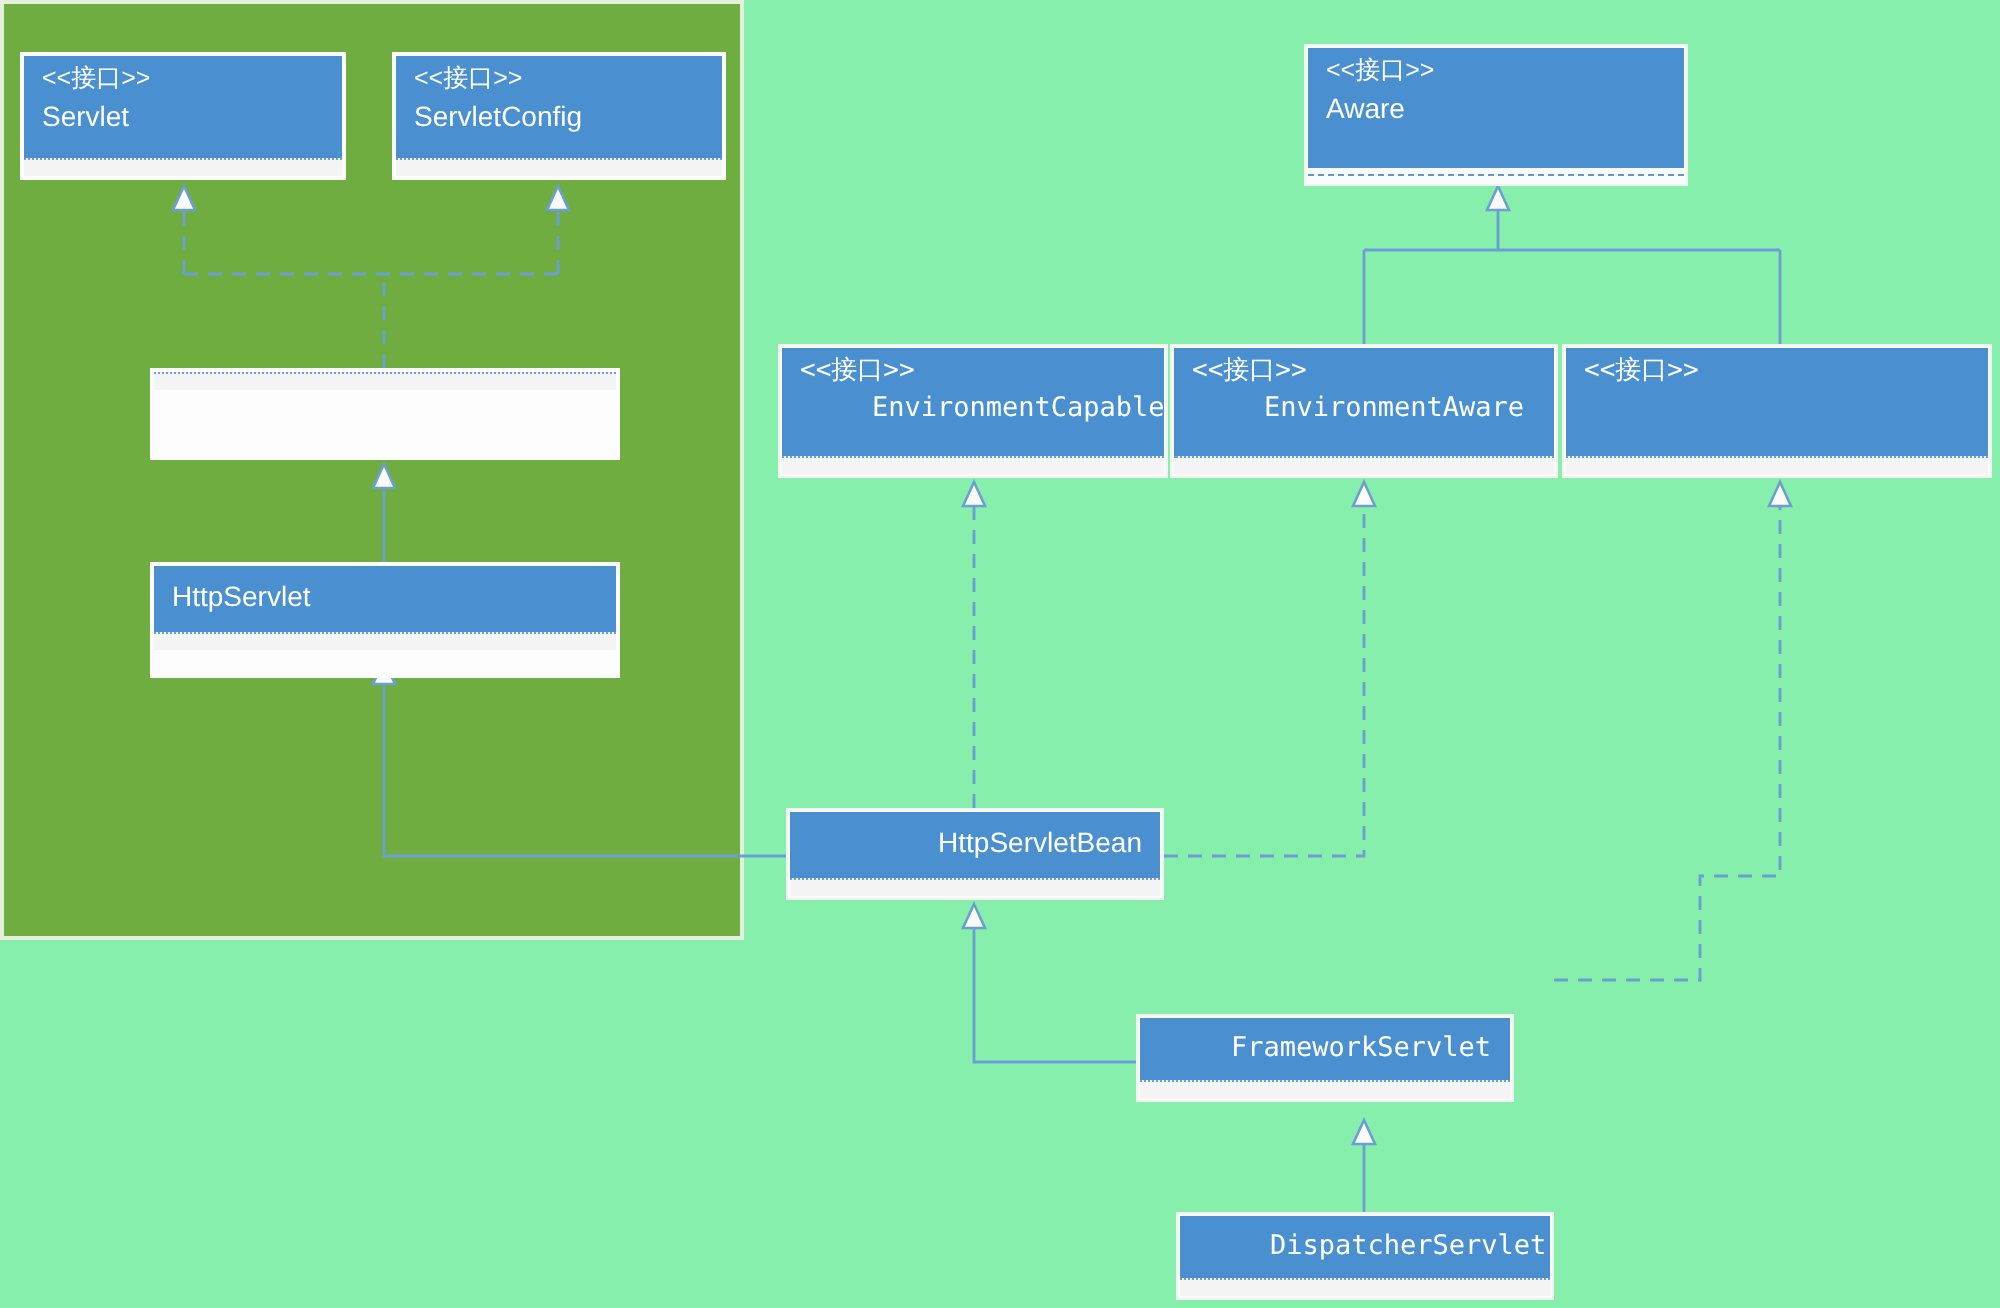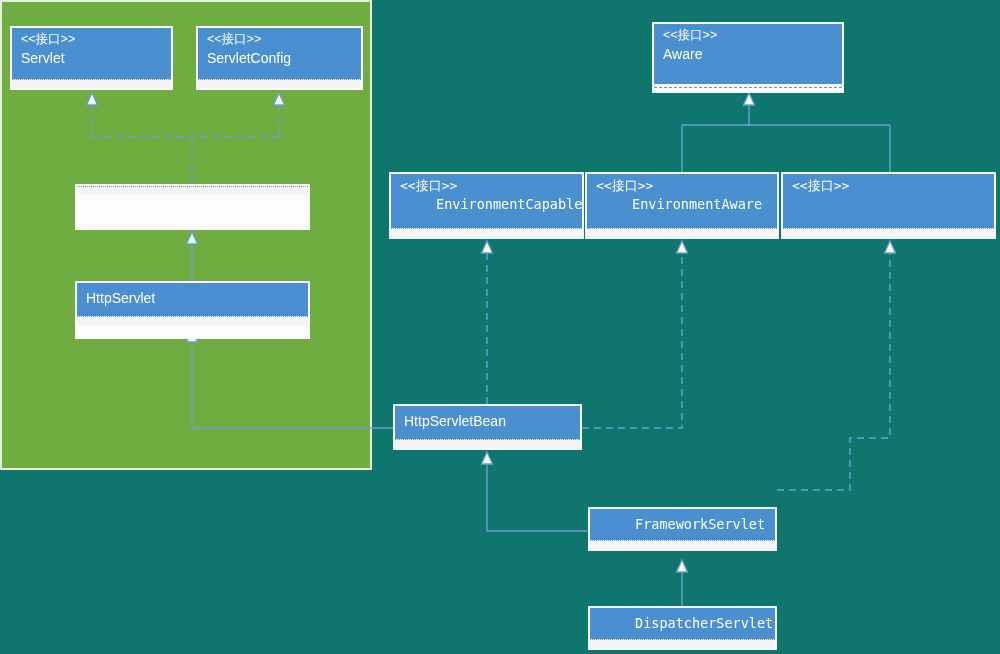--- a/index.html
+++ b/index.html
@@ -5,21 +5,21 @@
 <style>
   html, body {
     margin: 0;
     padding: 0;
     background: #ffffff;
   }
   #canvas {
     position: relative;
     width: 1000px;
     height: 654px;
-    background: #0f766e;
+    background: #86efac;
     overflow: hidden;
     font-family: "Liberation Sans", sans-serif;
   }
   
   .group-panel {
     position: absolute;
     background: #70AD41;
     border: 2px solid #E6EFDC;
     box-sizing: border-box;
   }
@@ -190,27 +190,27 @@
   </div>
 
   <div class="uml-box iface mono" id="node-applicationcontextaware" style="left: 781px; top: 172px; width: 215px; height: 67px;">
     <div class="uml-head" style="height: 54px; background: rgb(74, 144, 208);">
       <span class="stereotype">&lt;&lt;接口&gt;&gt;</span>
     </div>
     <div class="uml-compartment"></div>
   </div>
 
   <div class="uml-box sans" id="node-httpservletbean" style="left: 393px; top: 404px; width: 189px; height: 46px;">
-    <div class="uml-head" style="height: 33px; background: rgb(74, 144, 208);">
+    <div class="uml-head" style="height: 33px; background: rgb(74, 144, 208); text-align: right;">
       <span class="cls-name">HttpServletBean</span>
     </div>
     <div class="uml-compartment"></div>
   </div>
 
-  <div class="uml-box mono" id="node-frameworkservlet" style="left: 588px; top: 507px; width: 189px; height: 44px;">
+  <div class="uml-box mono" id="node-frameworkservlet" style="left: 568px; top: 507px; width: 189px; height: 44px; text-align: center;">
     <div class="uml-head" style="height: 31px; background: rgb(74, 144, 208);">
       <span class="cls-name">FrameworkServlet</span>
     </div>
     <div class="uml-compartment"></div>
   </div>
 
   <div class="uml-box mono" id="node-dispatcherservlet" style="left: 588px; top: 606px; width: 189px; height: 44px;">
     <div class="uml-head" style="height: 31px; background: rgb(74, 144, 208);">
       <span class="cls-name">DispatcherServlet</span>
     </div>

